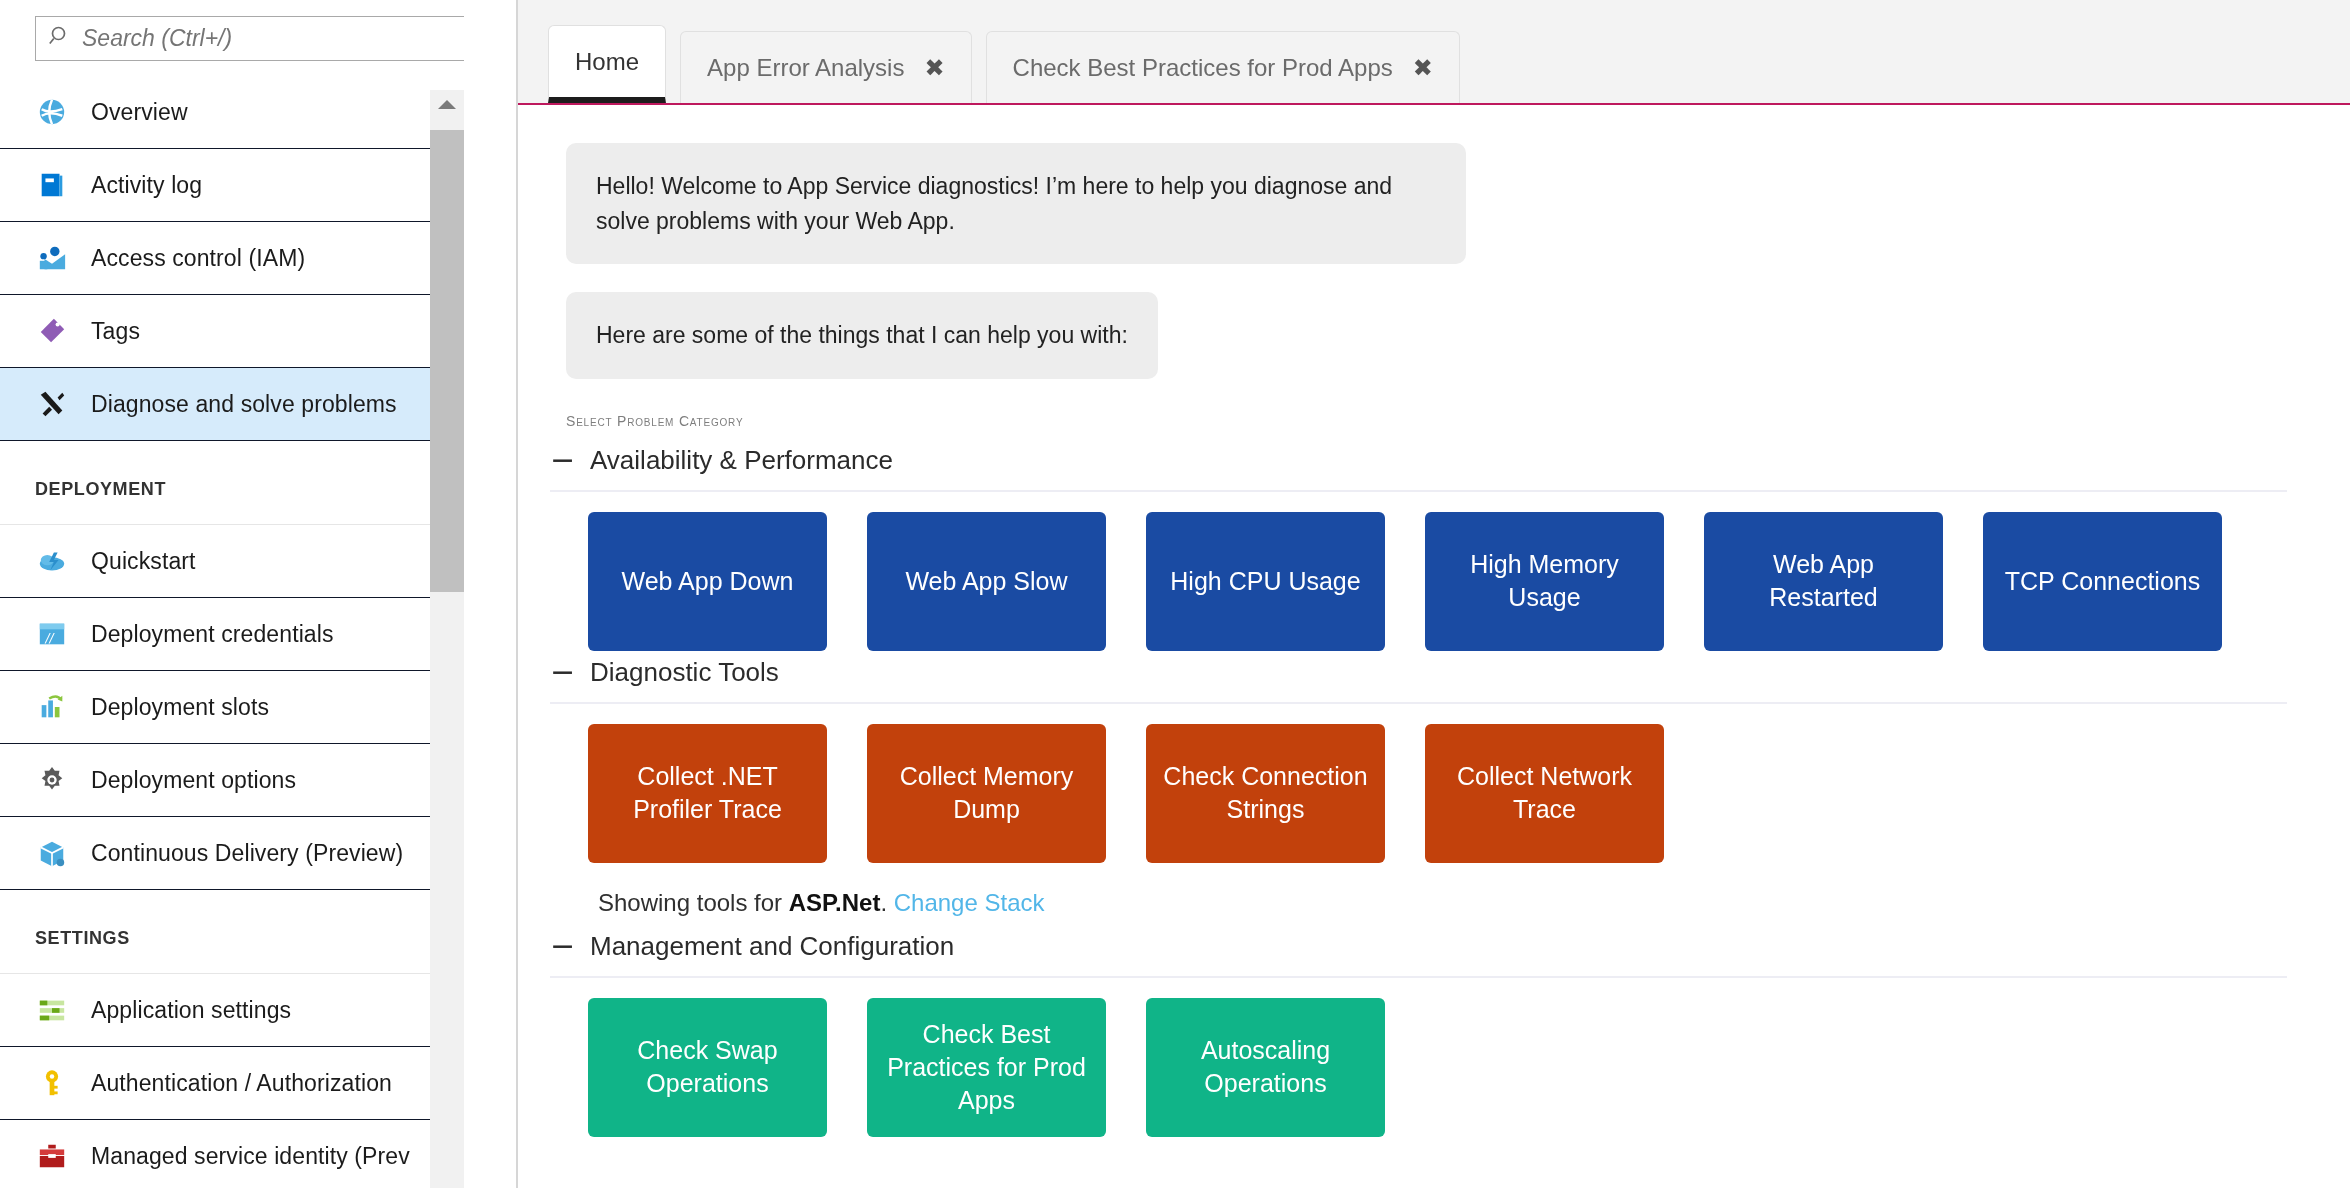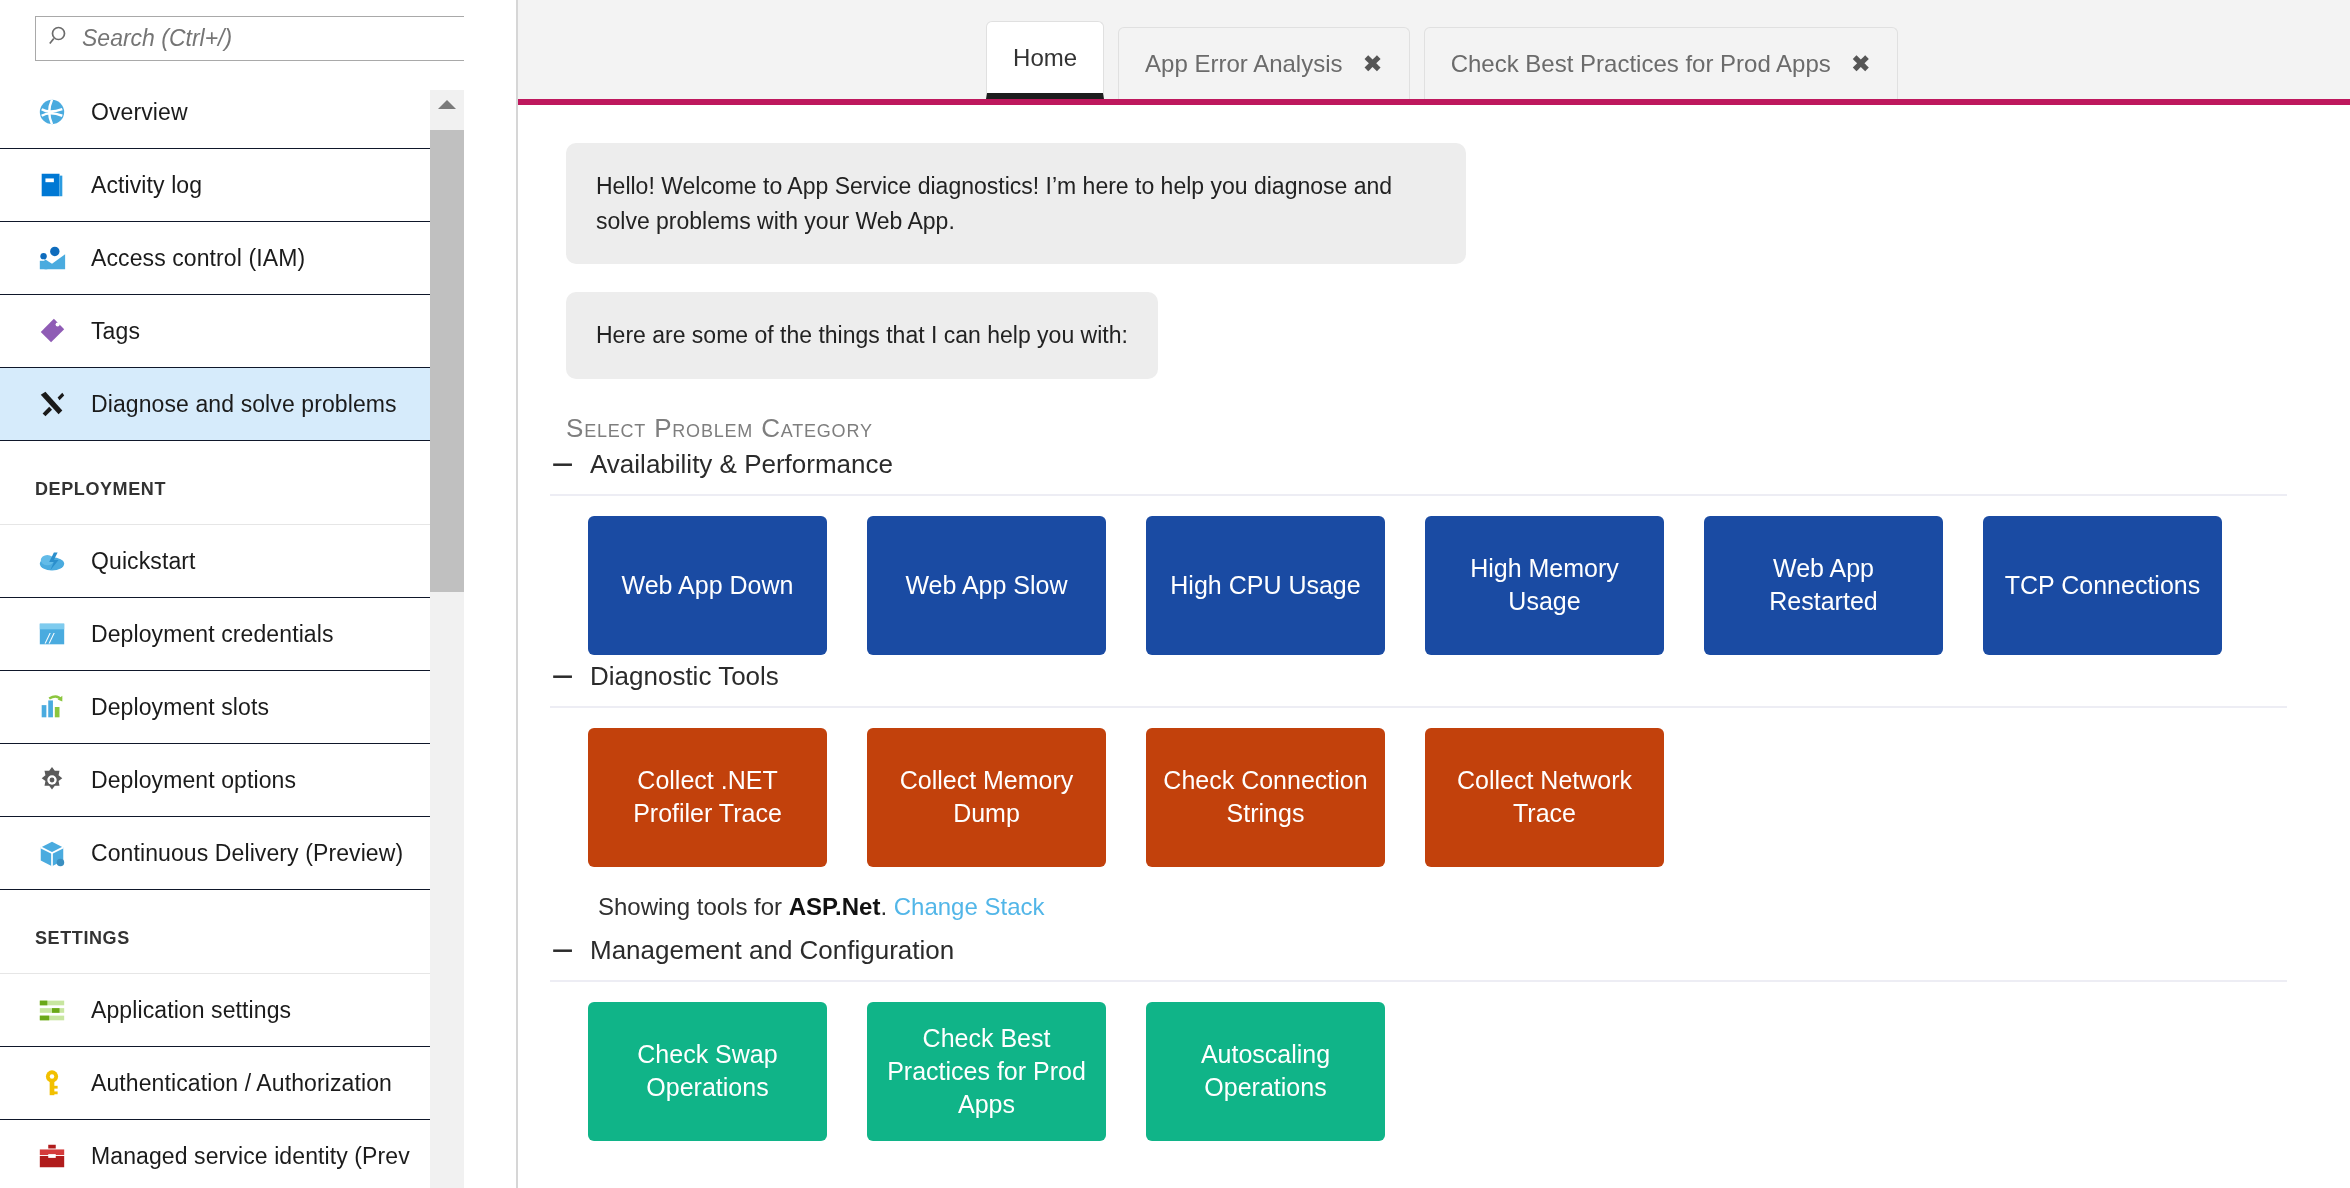--- a/index.html
+++ b/index.html
@@ -91,24 +91,23 @@
   .sb-gutter {
     position:absolute; right:0; top:0;
     width:52px; height:1188px; background:#fff;
   }
 
   
   .main { flex:1; height:1188px; position:relative; background:#fff; overflow:hidden; }
 
   .tabbar {
     height:105px; background:#f3f3f3;
-    border-bottom:6px solid #be185d;
+    border-bottom:2px solid #be185d;
     display:flex; align-items:flex-end;
     padding-left:30px;
-    justify-content:center;
   }
   .tab {
     height:72px; margin-right:14px;
     display:flex; align-items:center; gap:20px;
     padding:0 26px;
     border:1px solid #e0e0e0; border-bottom:none;
     border-radius:6px 6px 0 0;
     background:#f3f3f3;
     font-size:24px; color:#6b6b6b;
     cursor:pointer; white-space:nowrap;
@@ -135,22 +134,22 @@
     display:inline-block;
     background:#ededed; border-radius:10px;
     padding:26px 30px;
     font-size:23px; line-height:1.5; color:#222;
     margin-left:28px;
   }
   .bubble.b1 { max-width:900px; margin-bottom:28px; }
   .bubble.b2 { margin-bottom:34px; }
 
   .section-caption {
-    margin-left:28px; margin-bottom:5px;
-    font-size:26px; color:#7e7e7e;
+    margin-left:28px; margin-bottom:16px;
+    font-size:14px; color:#7e7e7e;
     font-variant:small-caps; letter-spacing:.8px;
   }
 
   .group { margin-bottom:6px; }
   .group-head {
     display:flex; align-items:center;
     padding-left:12px; margin-bottom:0;
   }
   .minus {
     flex:0 0 26px; font-size:30px; color:#2b2b2b;

